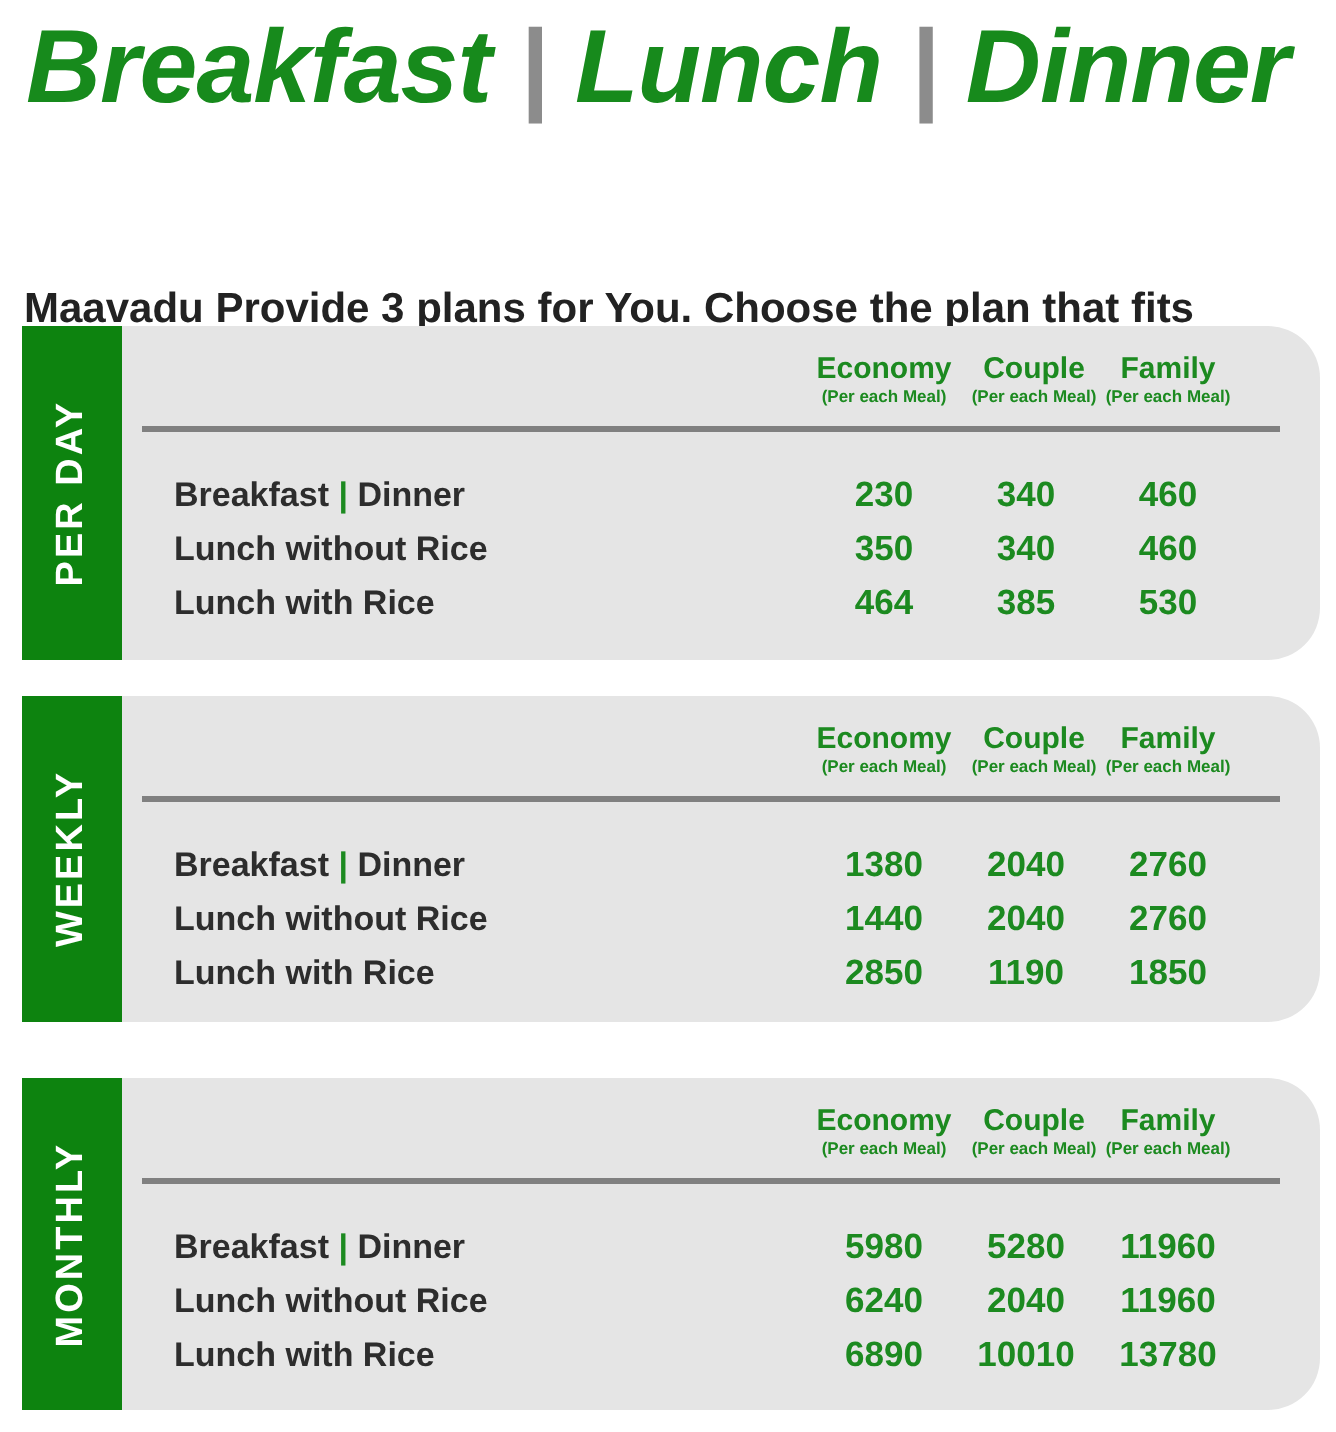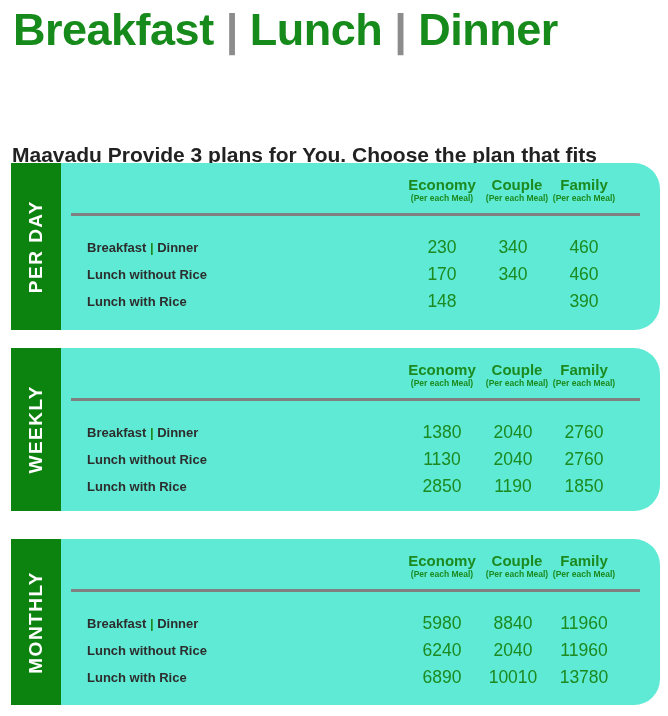--- a/index.html
+++ b/index.html
@@ -3,22 +3,22 @@
 <meta charset="utf-8">
 <style>
   * { margin:0; padding:0; box-sizing:border-box; }
   html,body { background:#ffffff; }
   body {
     width:668px; height:716px; position:relative; overflow:hidden;
     font-family:"Liberation Sans", sans-serif;
   }
   .title {
     position:absolute; left:13px; top:4px;
-    font-size:45px; font-weight:bold; color:#178a1c;
-    letter-spacing:-0.5px; white-space:nowrap;
+    font-size:52px; font-weight:bold; color:#178a1c;
+    letter-spacing:-0.5px; white-space:nowrap;font-style:italic;
   }
   .title .pipe { color:#8c8c8c; font-weight:bold; }
   .subtitle {
     position:absolute; left:12px; top:80px;
     font-size:21px; font-weight:bold; color:#222222;
     line-height:30px; white-space:pre-wrap;
   }
   .plan { position:absolute; left:11px; width:649px; display:flex; }
   .plan-1 { top:163px; height:167px; }
   .plan-2 { top:348px; height:163px; }
@@ -26,43 +26,43 @@
   .bar {
     width:50px; background:#0d830f; color:#ffffff;
     display:flex; align-items:center; justify-content:center;
     flex:0 0 50px;
   }
   .bar span {
     writing-mode:vertical-rl; transform:rotate(180deg);
     font-size:19px; font-weight:bold; letter-spacing:1.5px; white-space:nowrap;
   }
   .panel {
-    flex:1; position:relative; background:#5eead4;
+    flex:1; position:relative; background:#e5e5e5;
     border-radius:0 26px 26px 0;
   }
   .col-head { position:absolute; top:13px; width:90px; text-align:center; color:#1c8a20; }
   .col-head.c1 { left:336px; }
   .col-head.c2 { left:411px; }
   .col-head.c3 { left:478px; }
   .col-name { font-size:15px; font-weight:bold; line-height:17px; }
   .col-sub  { font-size:8.5px; font-weight:bold; line-height:10px; }
   .hline {
     position:absolute; top:50px; left:10px; right:20px; height:3px;
     background:#808080;
   }
   .rows { position:absolute; top:71px; left:0; right:0; }
   .prow { position:relative; height:27px; line-height:27px; }
   .row-label {
-    position:absolute; left:26px; font-size:13px; font-weight:bold;
+    position:absolute; left:26px; font-size:17px; font-weight:bold;
     color:#2d2d2d; white-space:nowrap;
   }
   .row-label .pipe { color:#1c8a20; }
   .cell {
     position:absolute; width:90px; text-align:center;
-    font-size:17.5px; font-weight:normal; color:#1c8a20;
+    font-size:17.5px; font-weight:bold; color:#1c8a20;
   }
   .cell.v1 { left:336px; }
   .cell.v2 { left:407px; }
   .cell.v3 { left:478px;text-align:center; }
 </style>
 </head>
 <body>
 
 <h1 class="title">Breakfast <span class="pipe">|</span> Lunch <span class="pipe">|</span> Dinner</h1>
 
@@ -91,28 +91,29 @@
     <div class="hline"></div>
     <div class="rows">
       <div class="prow">
         <div class="row-label">Breakfast <span class="pipe">|</span> Dinner</div>
         <div class="cell v1">230</div>
         <div class="cell v2">340</div>
         <div class="cell v3">460</div>
       </div>
       <div class="prow">
         <div class="row-label">Lunch without Rice</div>
-        <div class="cell v1">170</div>
+        <div class="cell v1">350</div>
         <div class="cell v2">340</div>
         <div class="cell v3">460</div>
       </div>
       <div class="prow">
         <div class="row-label">Lunch with Rice</div>
-        <div class="cell v1">148</div>
-        <div class="cell v3">390</div>
+        <div class="cell v1">464</div>
+        <div class="cell v2">385</div>
+        <div class="cell v3">530</div>
       </div>
     </div>
   </div>
 </section>
 
 <section class="plan plan-2">
   <div class="bar">
     <span>WEEKLY</span>
   </div>
   <div class="panel">
@@ -131,21 +132,21 @@
     <div class="hline"></div>
     <div class="rows">
       <div class="prow">
         <div class="row-label">Breakfast <span class="pipe">|</span> Dinner</div>
         <div class="cell v1">1380</div>
         <div class="cell v2">2040</div>
         <div class="cell v3">2760</div>
       </div>
       <div class="prow">
         <div class="row-label">Lunch without Rice</div>
-        <div class="cell v1">1130</div>
+        <div class="cell v1">1440</div>
         <div class="cell v2">2040</div>
         <div class="cell v3">2760</div>
       </div>
       <div class="prow">
         <div class="row-label">Lunch with Rice</div>
         <div class="cell v1">2850</div>
         <div class="cell v2">1190</div>
         <div class="cell v3">1850</div>
       </div>
     </div>
@@ -167,21 +168,21 @@
     </div>
     <div class="col-head c3">
       <div class="col-name">Family</div>
       <div class="col-sub">(Per each Meal)</div>
     </div>
     <div class="hline"></div>
     <div class="rows">
       <div class="prow">
         <div class="row-label">Breakfast <span class="pipe">|</span> Dinner</div>
         <div class="cell v1">5980</div>
-        <div class="cell v2">8840</div>
+        <div class="cell v2">5280</div>
         <div class="cell v3">11960</div>
       </div>
       <div class="prow">
         <div class="row-label">Lunch without Rice</div>
         <div class="cell v1">6240</div>
         <div class="cell v2">2040</div>
         <div class="cell v3">11960</div>
       </div>
       <div class="prow">
         <div class="row-label">Lunch with Rice</div>

